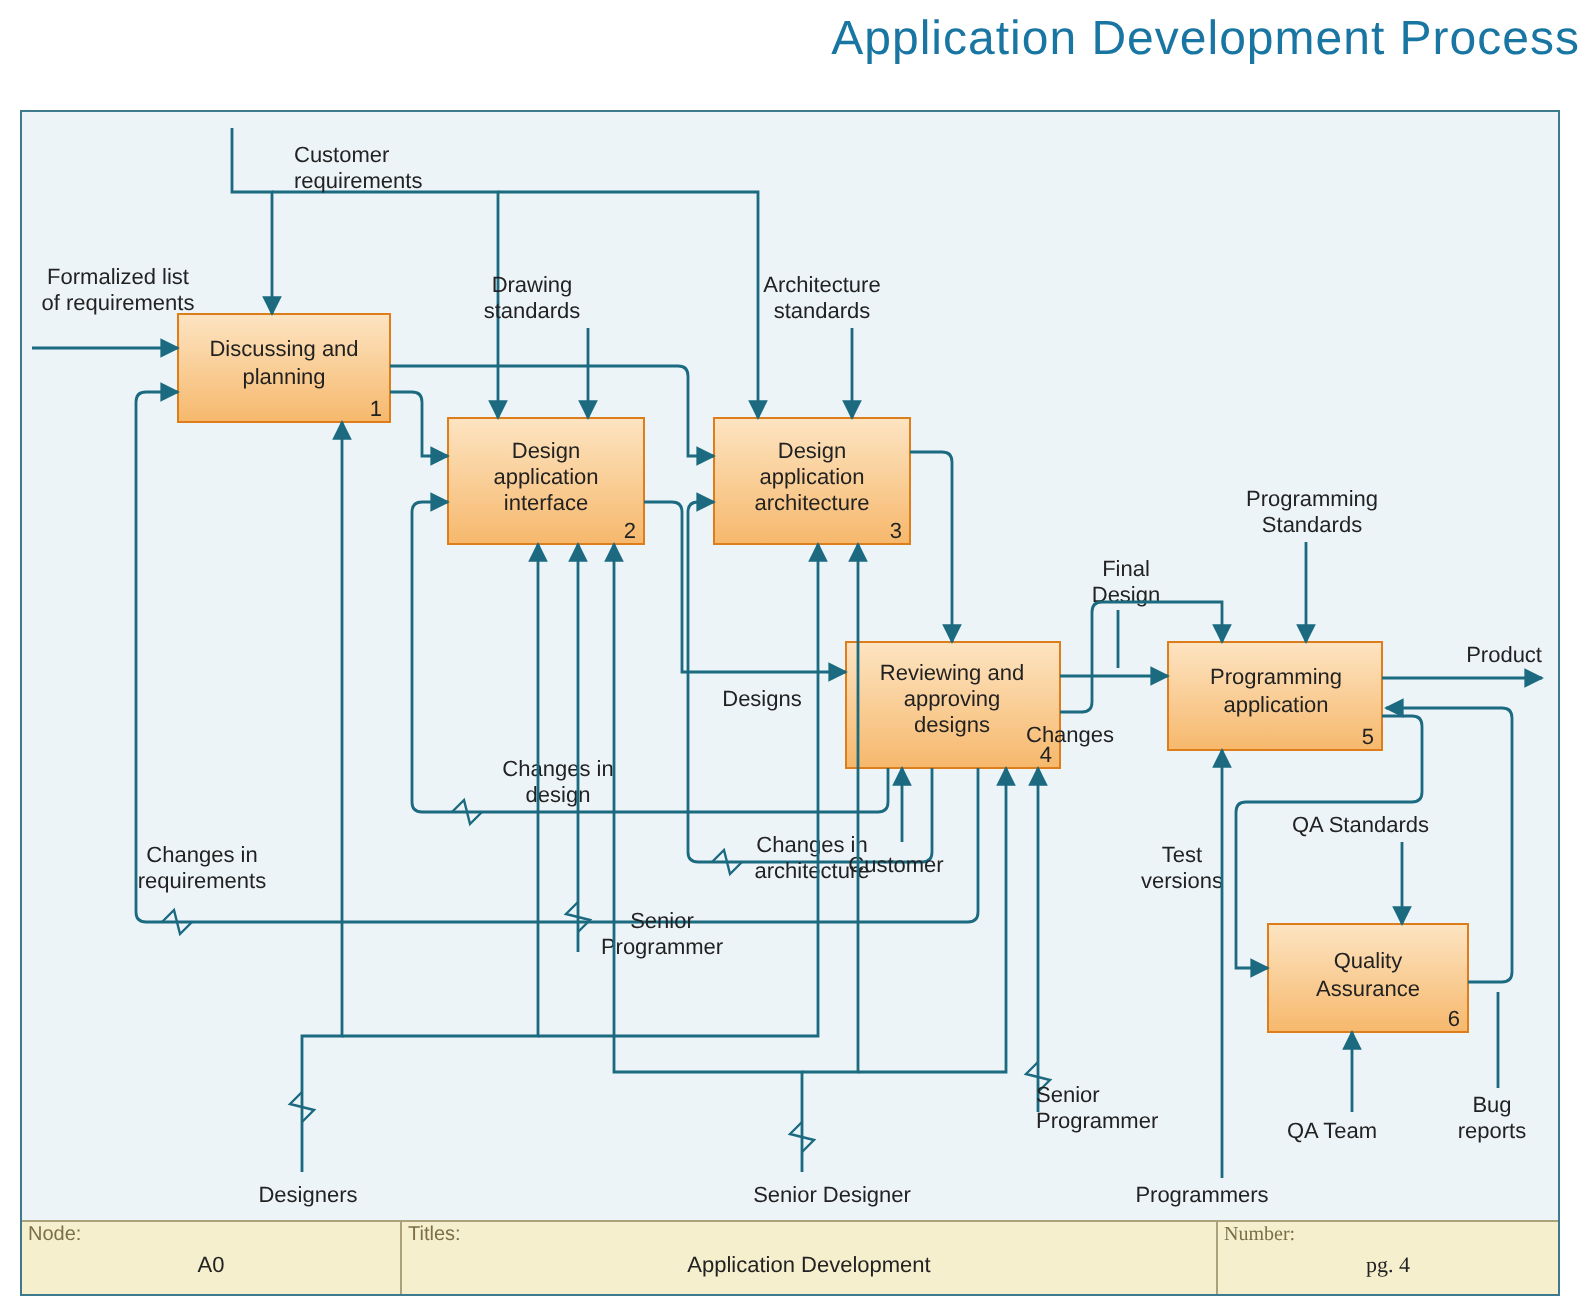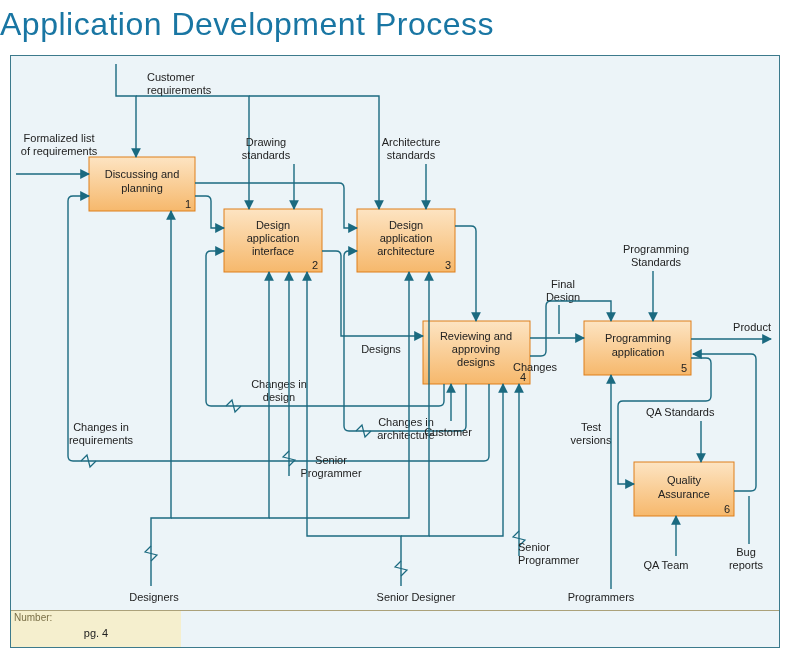--- a/index.html
+++ b/index.html
@@ -5,23 +5,23 @@
   html, body { margin: 0; padding: 0; }
   body {
     width: 790px;
     height: 655px;
     font-family: Verdana, Geneva, sans-serif;
     background: #fff;
     position: relative;
   }
   .title {
     width: 100%;
-    text-align: left;
+    text-align: right;
     color: #1976a3;
-    font-size: 32px;
+    font-size: 24px;
     font-weight: 500;
     letter-spacing: 0.5px;
     padding-top: 6px;
   }
   .canvas-wrap {
     position: absolute;
     left: 10px;
     top: 55px;
     width: 770px;
     height: 593px;
@@ -82,21 +82,21 @@
     display: flex;
     font-size: 10px;
     border-top: 1px solid #aba17a;
   }
   .footerCell {
     background: #f5efce;
     border-right: 1px solid #aba17a;
     position: relative;
     box-sizing: border-box;
   }
-  .footerCell:last-child { border-right: none; }
+  .footerCell:last-child { border-right: none; font-family: Liberation Serif, serif; }
   .footerKey {
     position: absolute;
     left: 3px;
     top: 1px;
     color: #7a6f47;
   }
   .footerVal {
     width: 100%;
     text-align: center;
     line-height: 45px;
@@ -240,18 +240,26 @@
 
   <path class="arrow" d="M 600 533 V 319"></path>
   <text class="lbl" x="590" y="545">Programmers</text>
 
   <path class="arrow" d="M 665 500 V 460"></path>
   <text class="lbl" x="655" y="513">QA Team</text>
 
 </svg>
 
 <div class="footerRow">
+  <div class="footerCell" style="width:190px">
+    <span class="footerKey">Node:</span>
+    <div class="footerVal">A0</div>
+  </div>
+  <div class="footerCell" style="flex:1">
+    <span class="footerKey">Titles:</span>
+    <div class="footerVal">Application Development</div>
+  </div>
   <div class="footerCell" style="width:170px">
     <span class="footerKey">Number:</span>
     <div class="footerVal">pg. 4</div>
   </div>
 </div>
 </div>
 
 </body></html>

